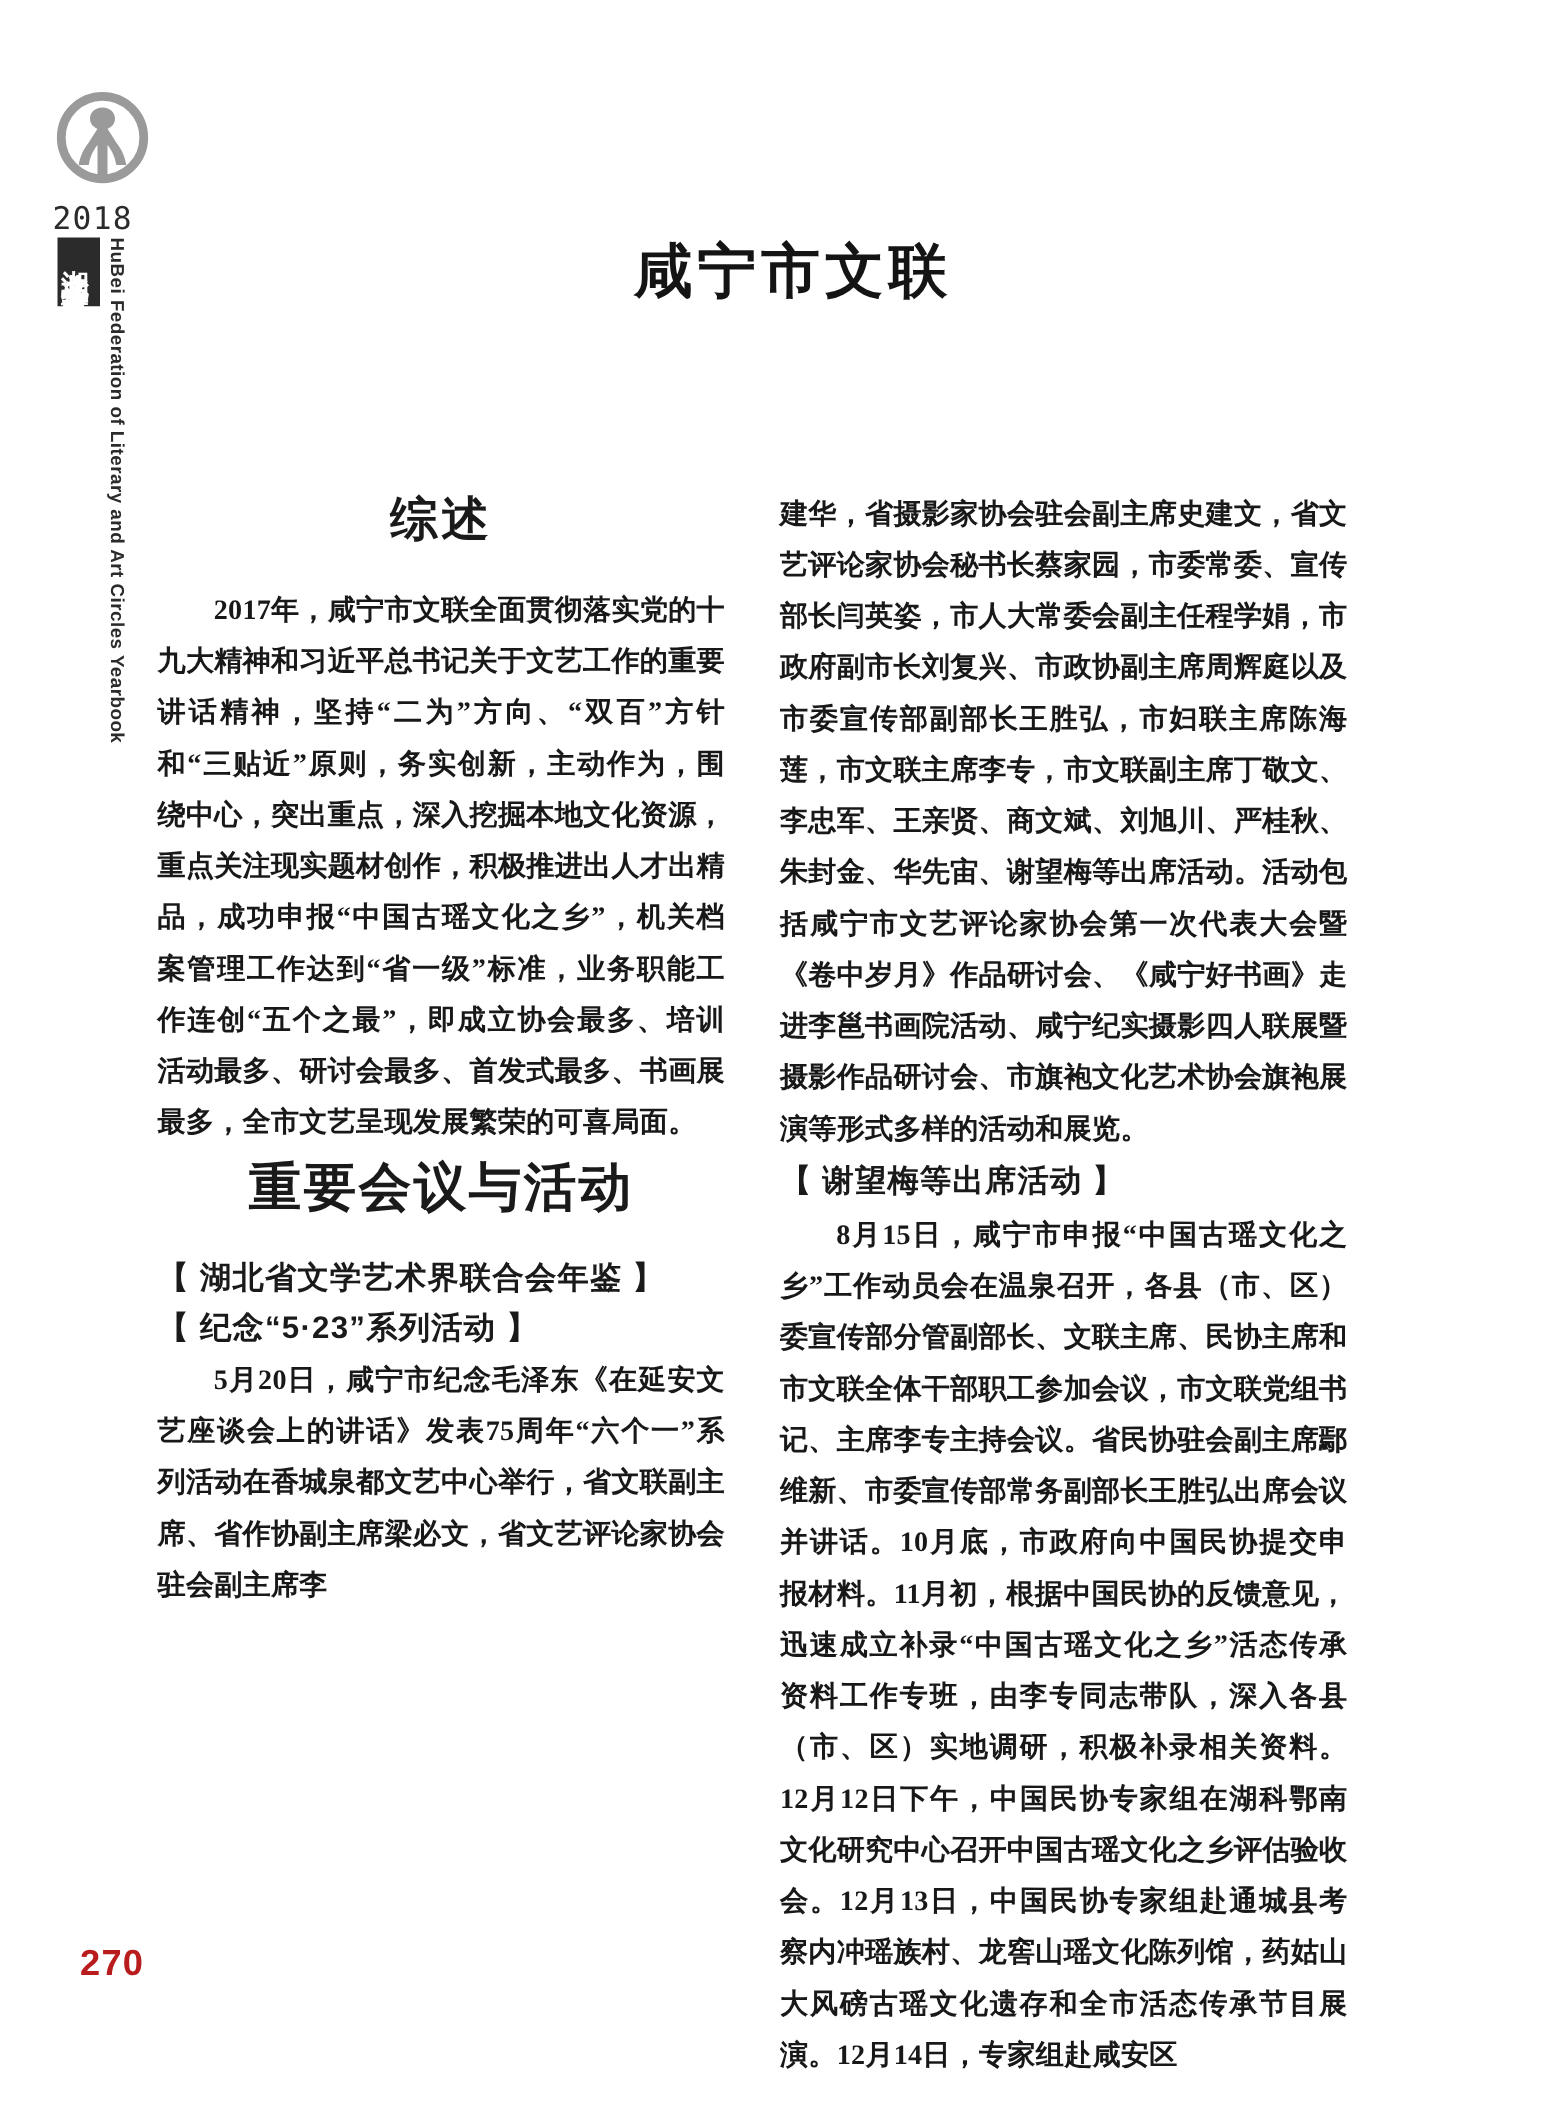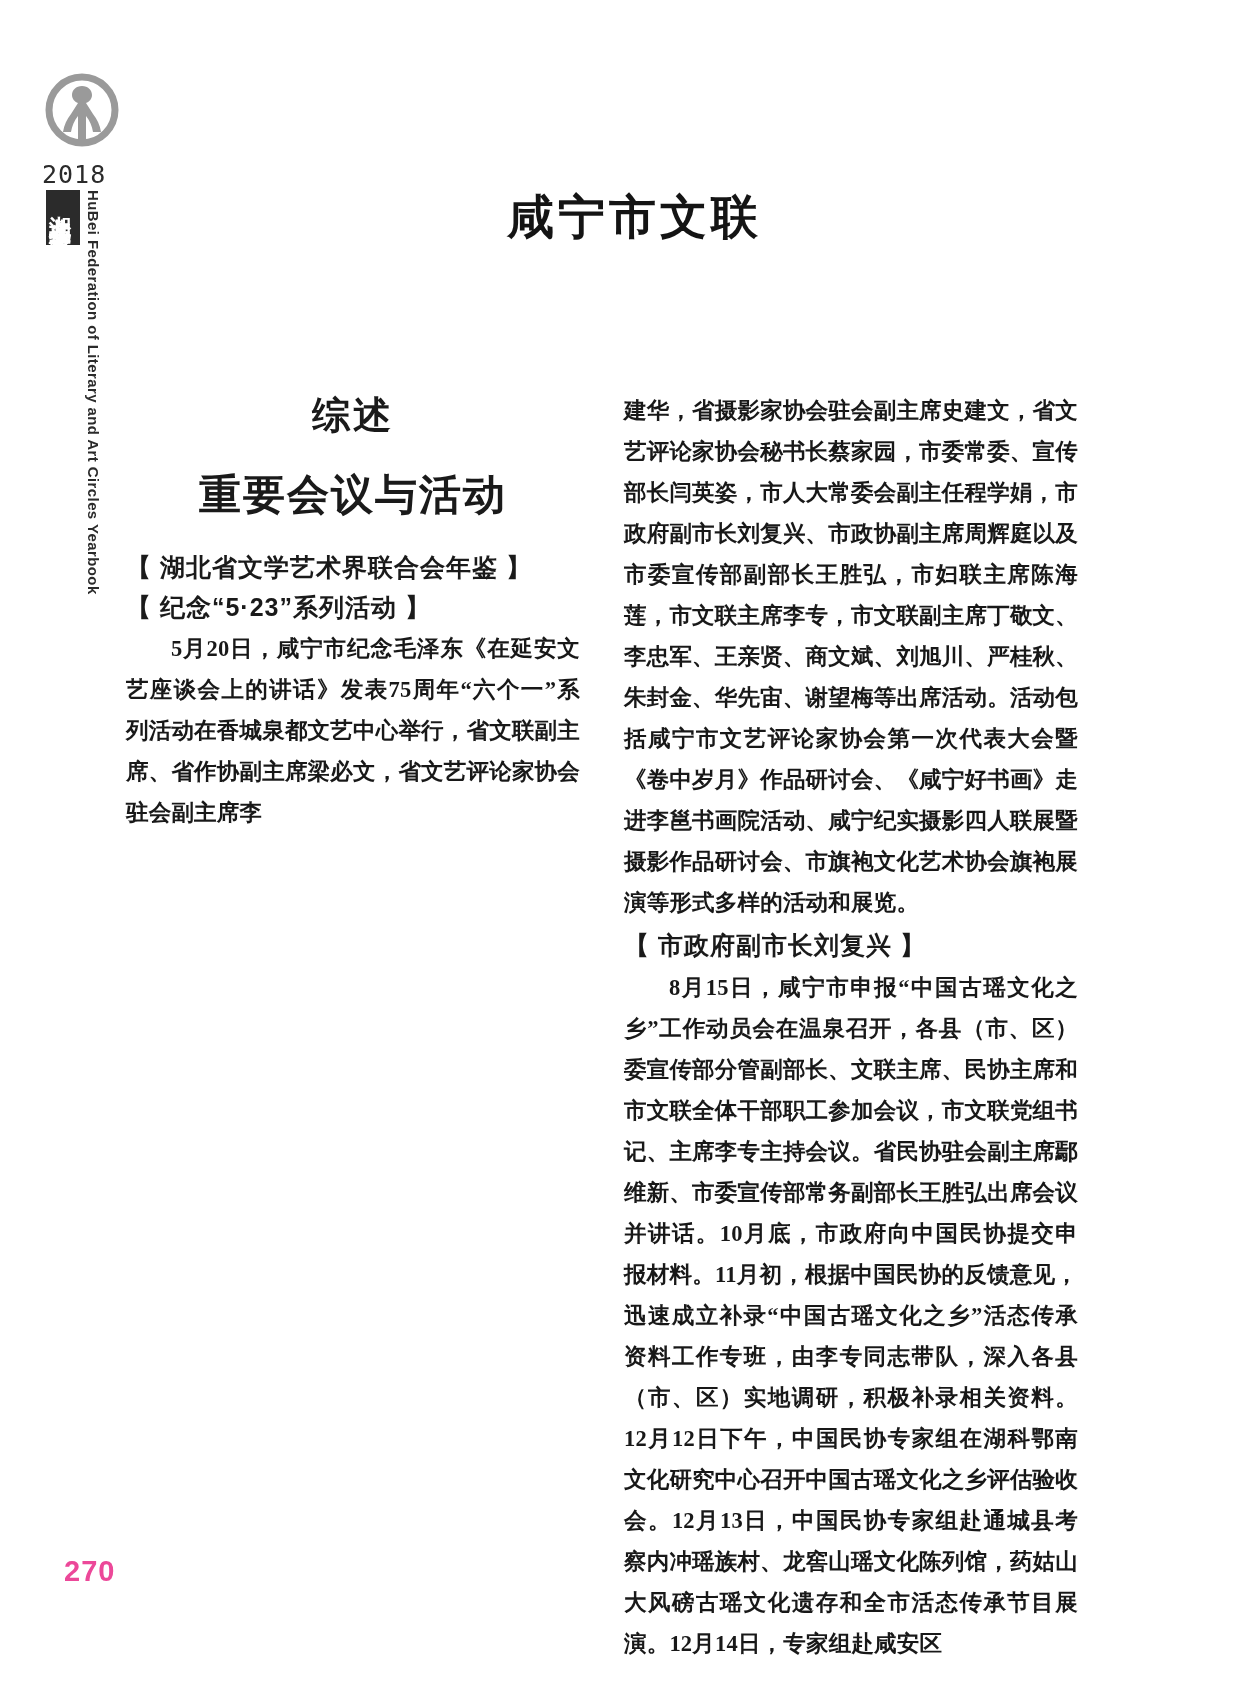--- a/index.html
+++ b/index.html
@@ -143,21 +143,21 @@
 
   
   .folio {
     position: absolute;
     left: 64px;
     bottom: 96px;
     font-family: "Liberation Sans", "DejaVu Sans", sans-serif;
     font-weight: 700;
     font-size: 29px;
     letter-spacing: 1px;
-    color: #ec4899;
+    color: #b91c1c;
   }
 </style>
 </head>
 <body>
 
 <div class="page">
 
   <div class="masthead">
     <div class="logo-mark">
       <svg width="84" height="84" viewBox="0 0 84 84" aria-hidden="true">
@@ -171,33 +171,34 @@
       <div class="spine-cn">湖北省文学艺术界联合会年鉴</div>
     </div>
   </div>
 
   <div class="page-title">咸宁市文联</div>
 
   <div class="columns">
 
     <div class="col">
       <h2 class="section-h1">综述</h2>
+      <p class="para">2017年，咸宁市文联全面贯彻落实党的十九大精神和习近平总书记关于文艺工作的重要讲话精神，坚持“二为”方向、“双百”方针和“三贴近”原则，务实创新，主动作为，围绕中心，突出重点，深入挖掘本地文化资源，重点关注现实题材创作，积极推进出人才出精品，成功申报“中国古瑶文化之乡”，机关档案管理工作达到“省一级”标准，业务职能工作连创“五个之最”，即成立协会最多、培训活动最多、研讨会最多、首发式最多、书画展最多，全市文艺呈现发展繁荣的可喜局面。</p>
 
       <h2 class="section-h1 big spacer-top-big">重要会议与活动</h2>
 
       <h3 class="section-h2">【 湖北省文学艺术界联合会年鉴 】</h3>
 
       <h3 class="section-h2 spacer-top-mid">【 纪念“5·23”系列活动 】</h3>
       <p class="para">5月20日，咸宁市纪念毛泽东《在延安文艺座谈会上的讲话》发表75周年“六个一”系列活动在香城泉都文艺中心举行，省文联副主席、省作协副主席梁必文，省文艺评论家协会驻会副主席李</p>
     </div>
 
     <div class="col">
       <p class="para noindent">建华，省摄影家协会驻会副主席史建文，省文艺评论家协会秘书长蔡家园，市委常委、宣传部长闫英姿，市人大常委会副主任程学娟，市政府副市长刘复兴、市政协副主席周辉庭以及市委宣传部副部长王胜弘，市妇联主席陈海莲，市文联主席李专，市文联副主席丁敬文、李忠军、王亲贤、商文斌、刘旭川、严桂秋、朱封金、华先宙、谢望梅等出席活动。活动包括咸宁市文艺评论家协会第一次代表大会暨《卷中岁月》作品研讨会、《咸宁好书画》走进李邕书画院活动、咸宁纪实摄影四人联展暨摄影作品研讨会、市旗袍文化艺术协会旗袍展演等形式多样的活动和展览。</p>
 
-      <h3 class="section-h2 spacer-top-mid">【 市政府副市长刘复兴 】</h3>
+      <h3 class="section-h2 spacer-top-mid">【 谢望梅等出席活动 】</h3>
       <p class="para">8月15日，咸宁市申报“中国古瑶文化之乡”工作动员会在温泉召开，各县（市、区）委宣传部分管副部长、文联主席、民协主席和市文联全体干部职工参加会议，市文联党组书记、主席李专主持会议。省民协驻会副主席鄢维新、市委宣传部常务副部长王胜弘出席会议并讲话。10月底，市政府向中国民协提交申报材料。11月初，根据中国民协的反馈意见，迅速成立补录“中国古瑶文化之乡”活态传承资料工作专班，由李专同志带队，深入各县（市、区）实地调研，积极补录相关资料。12月12日下午，中国民协专家组在湖科鄂南文化研究中心召开中国古瑶文化之乡评估验收会。12月13日，中国民协专家组赴通城县考察内冲瑶族村、龙窖山瑶文化陈列馆，药姑山大风磅古瑶文化遗存和全市活态传承节目展演。12月14日，专家组赴咸安区</p>
     </div>
 
   </div>
 
   <div class="folio">270</div>
 
 </div>
 
 </body></html>

